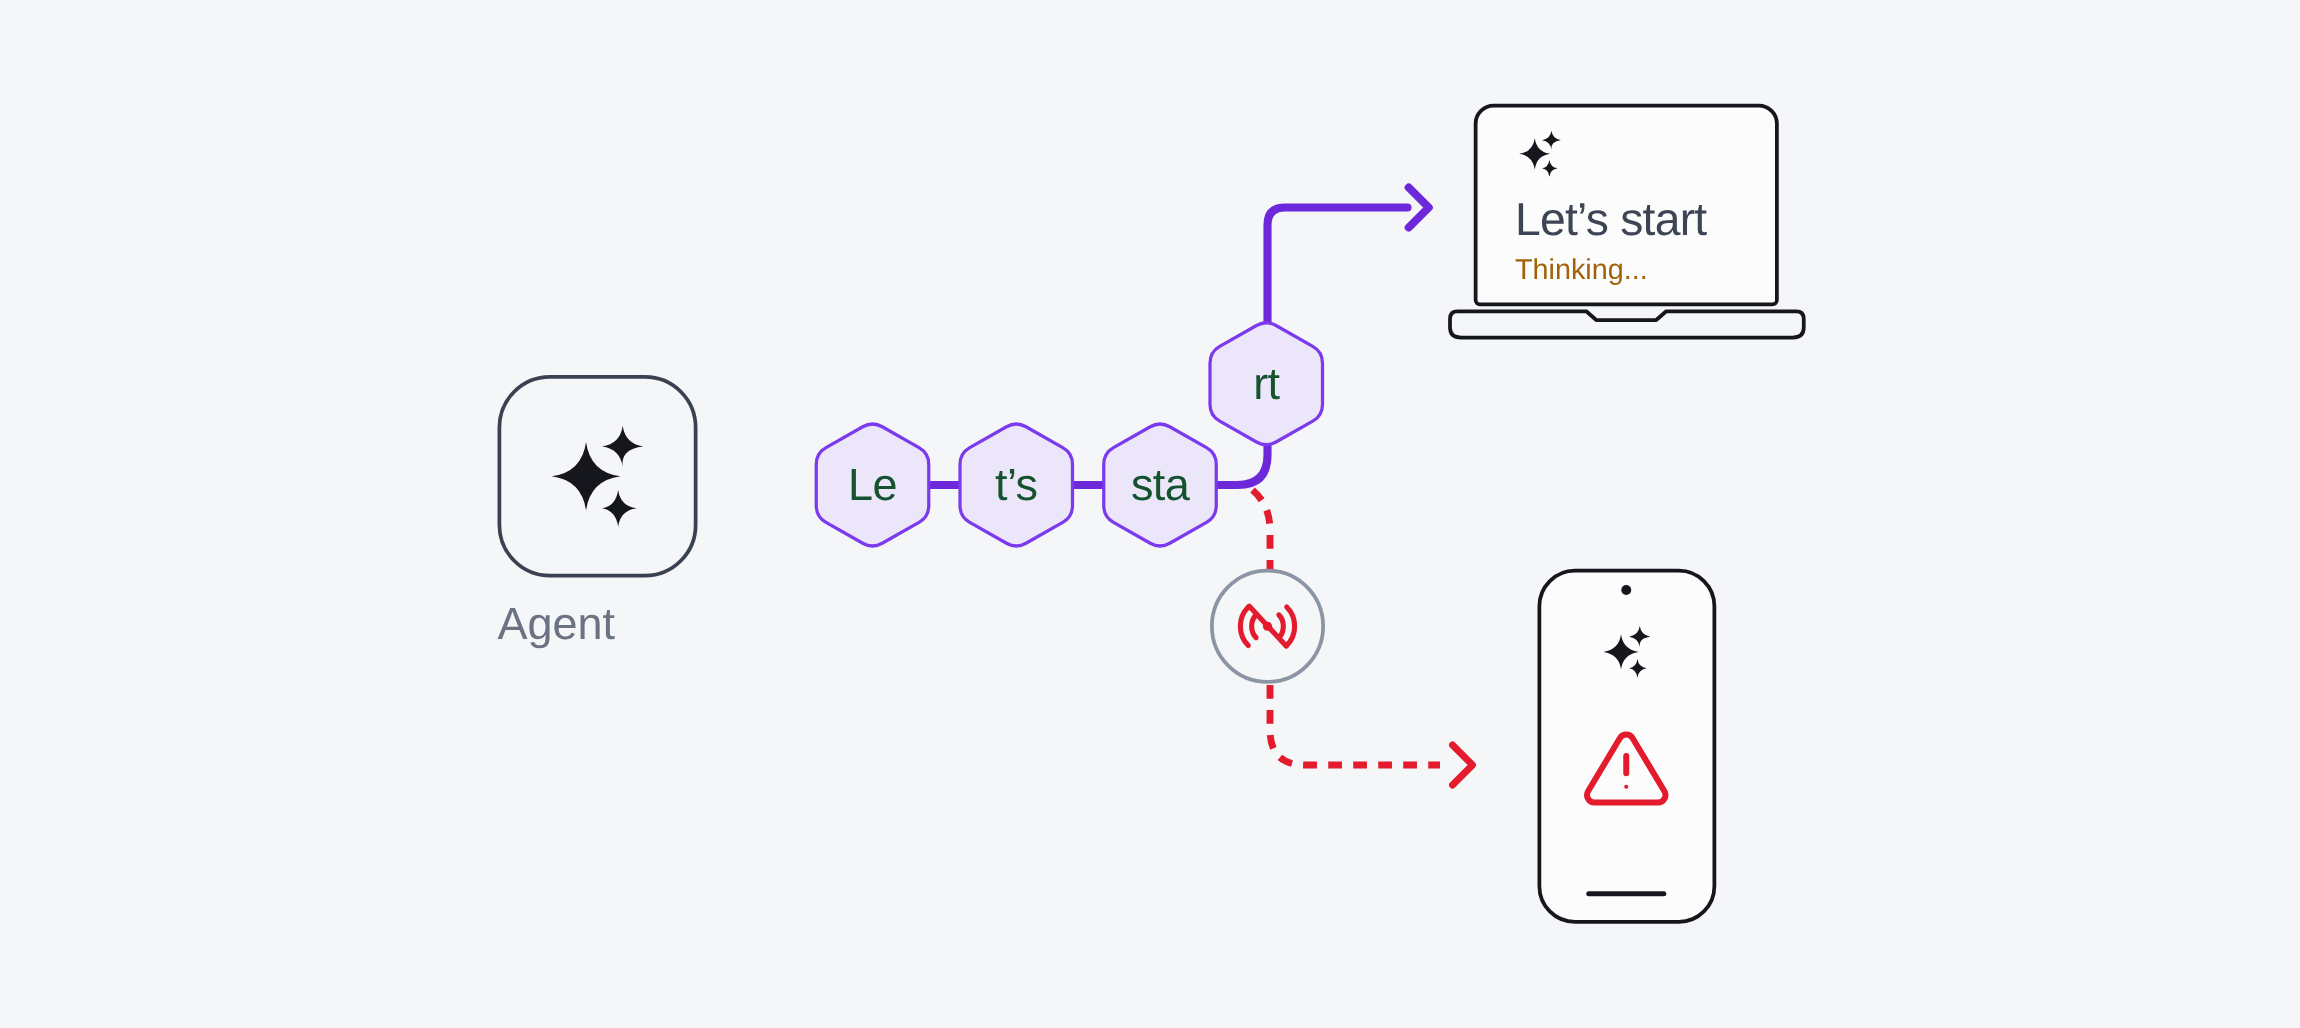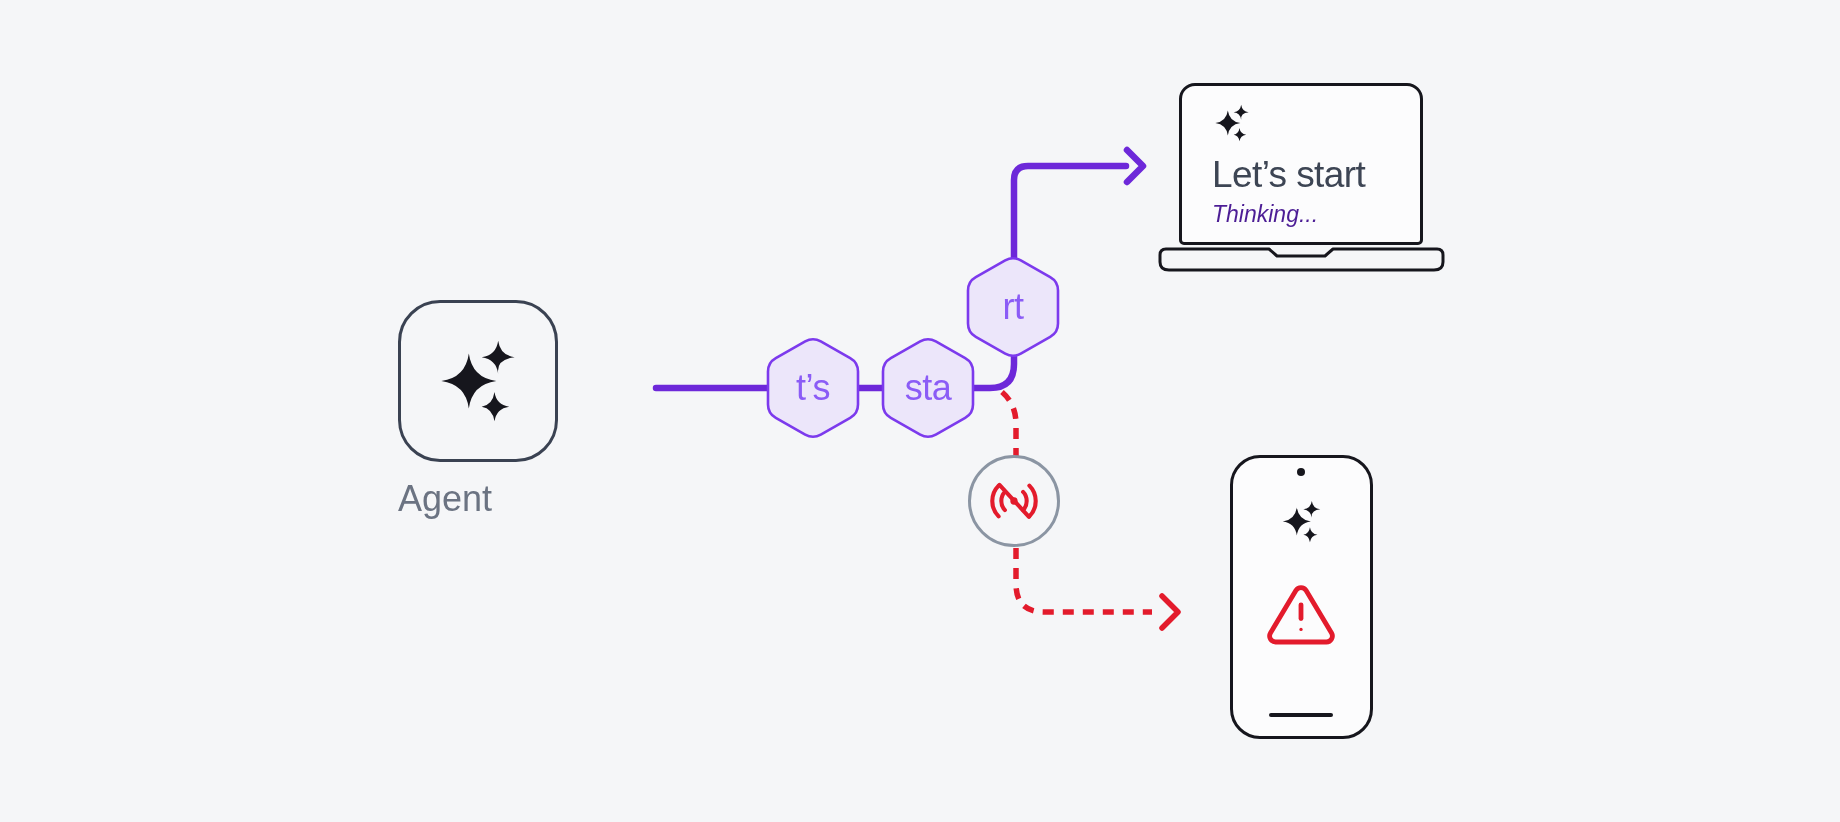--- a/index.html
+++ b/index.html
@@ -20,39 +20,39 @@
     font-size:36px;font-weight:500;color:#6b7382;z-index:2;
   }
 
   
   .hex{
     position:absolute;width:90px;height:102px;z-index:3;
     display:flex;align-items:center;justify-content:center;
   }
   .hex svg{position:absolute;left:-3px;top:-3px;}
   .hex span{
-    position:relative;font-size:36px;font-weight:500;color:#8b5cf6;letter-spacing:-0.5px;
+    position:relative;font-size:36px;font-weight:500;color:#14532d;letter-spacing:-0.5px;
   }
 
   
   .signal-badge{
     position:absolute;left:968px;top:455px;width:92px;height:92px;box-sizing:border-box;
     border:3.5px solid #8b95a3;border-radius:50%;background:#f5f6f8;z-index:4;
     display:flex;align-items:center;justify-content:center;
   }
 
   
   .laptop{position:absolute;left:1157px;top:80px;width:290px;height:195px;z-index:2;}
   .laptop-screen{
     position:absolute;left:22px;top:3px;width:244px;height:162px;box-sizing:border-box;
     background:#fcfcfd;border:3px solid #16161d;border-radius:16px 16px 5px 5px;
     padding:17px 0 0 30px;
   }
   .laptop-title{font-size:37px;font-weight:500;color:#3d4554;letter-spacing:-0.6px;margin-top:7px;}
-  .laptop-status{font-size:23px;font-weight:400;color:#4c1d95;margin-top:5px;font-style:italic;}
+  .laptop-status{font-size:23px;font-weight:400;color:#a16207;margin-top:5px;}
   .laptop-base{position:absolute;left:0;top:165px;}
 
   
   .phone{
     position:absolute;left:1230px;top:455px;width:143px;height:284px;box-sizing:border-box;
     background:#fcfcfd;border:3.5px solid #16161d;border-radius:30px;z-index:2;
   }
   .camera-dot{
     position:absolute;left:64px;top:10px;width:8px;height:8px;border-radius:50%;background:#16161d;
   }
@@ -88,20 +88,26 @@
     <svg width="88" height="88" viewBox="0 0 48 48">
       <g fill="#16161d">
         <path d="M19 9 Q20.8 22.2 34 24 Q20.8 25.8 19 39 Q17.2 25.8 4 24 Q17.2 22.2 19 9 Z"></path>
         <path d="M35 2 Q36.1 9.9 44 11 Q33.9 12.1 35 20 Q33.9 12.1 26 11 Q33.9 9.9 35 2 Z"></path>
         <path d="M33 30 Q34 37 41 38 Q34 39 33 46 Q32 39 26 38 Q32 37 33 30 Z"></path>
       </g>
     </svg>
   </div>
   <div class="agent-label">Agent</div>
 
+  <div class="hex" style="left:653px;top:337px">
+    <svg width="96" height="108" viewBox="-3 -3 96 108">
+      <path d="M37.2 4.4 Q45 0 52.8 4.4 L82.2 21.1 Q90 25.5 90 34.5 L90 67.5 Q90 76.5 82.2 80.9 L52.8 97.6 Q45 102 37.2 97.6 L7.8 80.9 Q0 76.5 0 67.5 L0 34.5 Q0 25.5 7.8 21.1 Z" fill="#ece6fa" stroke="#7c3aed" stroke-width="2.6"></path>
+    </svg>
+    <span>Le</span>
+  </div>
 
   <div class="hex" style="left:883px;top:337px">
     <svg width="96" height="108" viewBox="-3 -3 96 108">
       <path d="M37.2 4.4 Q45 0 52.8 4.4 L82.2 21.1 Q90 25.5 90 34.5 L90 67.5 Q90 76.5 82.2 80.9 L52.8 97.6 Q45 102 37.2 97.6 L7.8 80.9 Q0 76.5 0 67.5 L0 34.5 Q0 25.5 7.8 21.1 Z" fill="#ece6fa" stroke="#7c3aed" stroke-width="2.6"></path>
     </svg>
     <span>sta</span>
   </div>
 
   <div class="hex" style="left:768px;top:337px">
     <svg width="96" height="108" viewBox="-3 -3 96 108">

